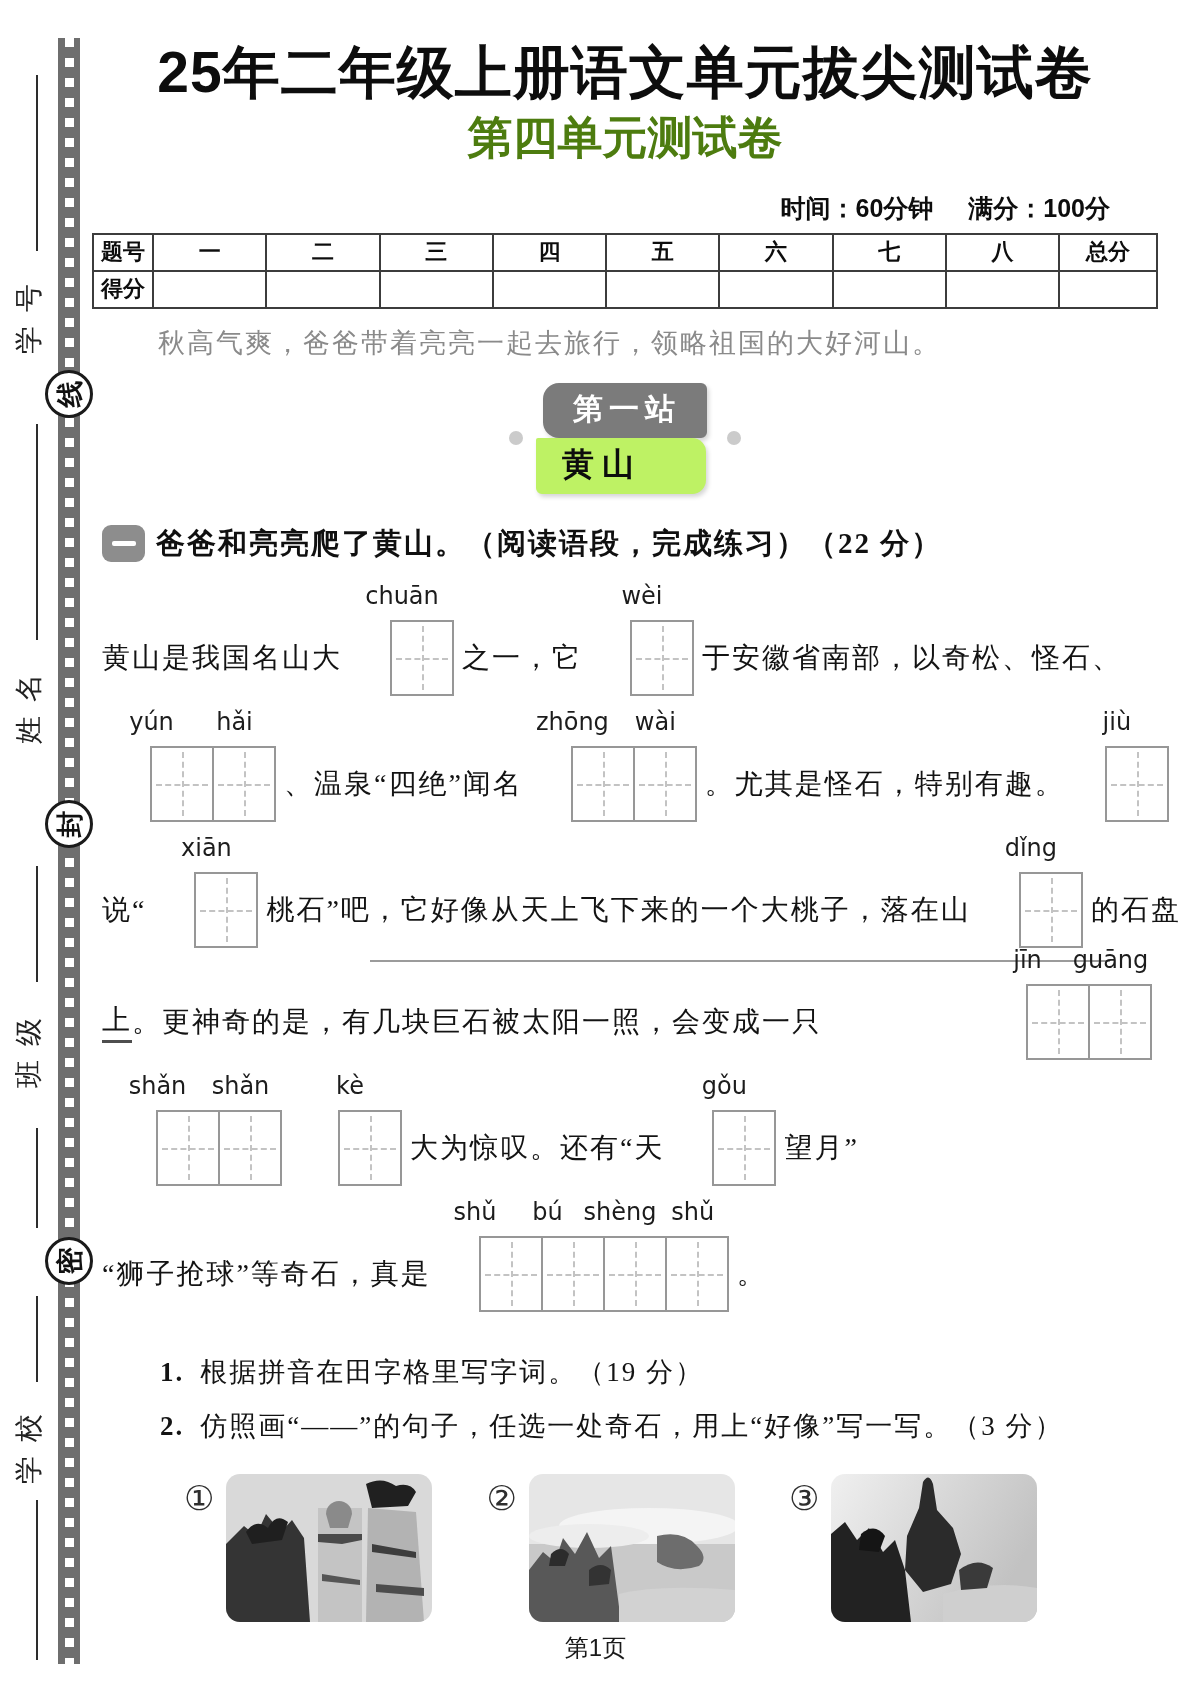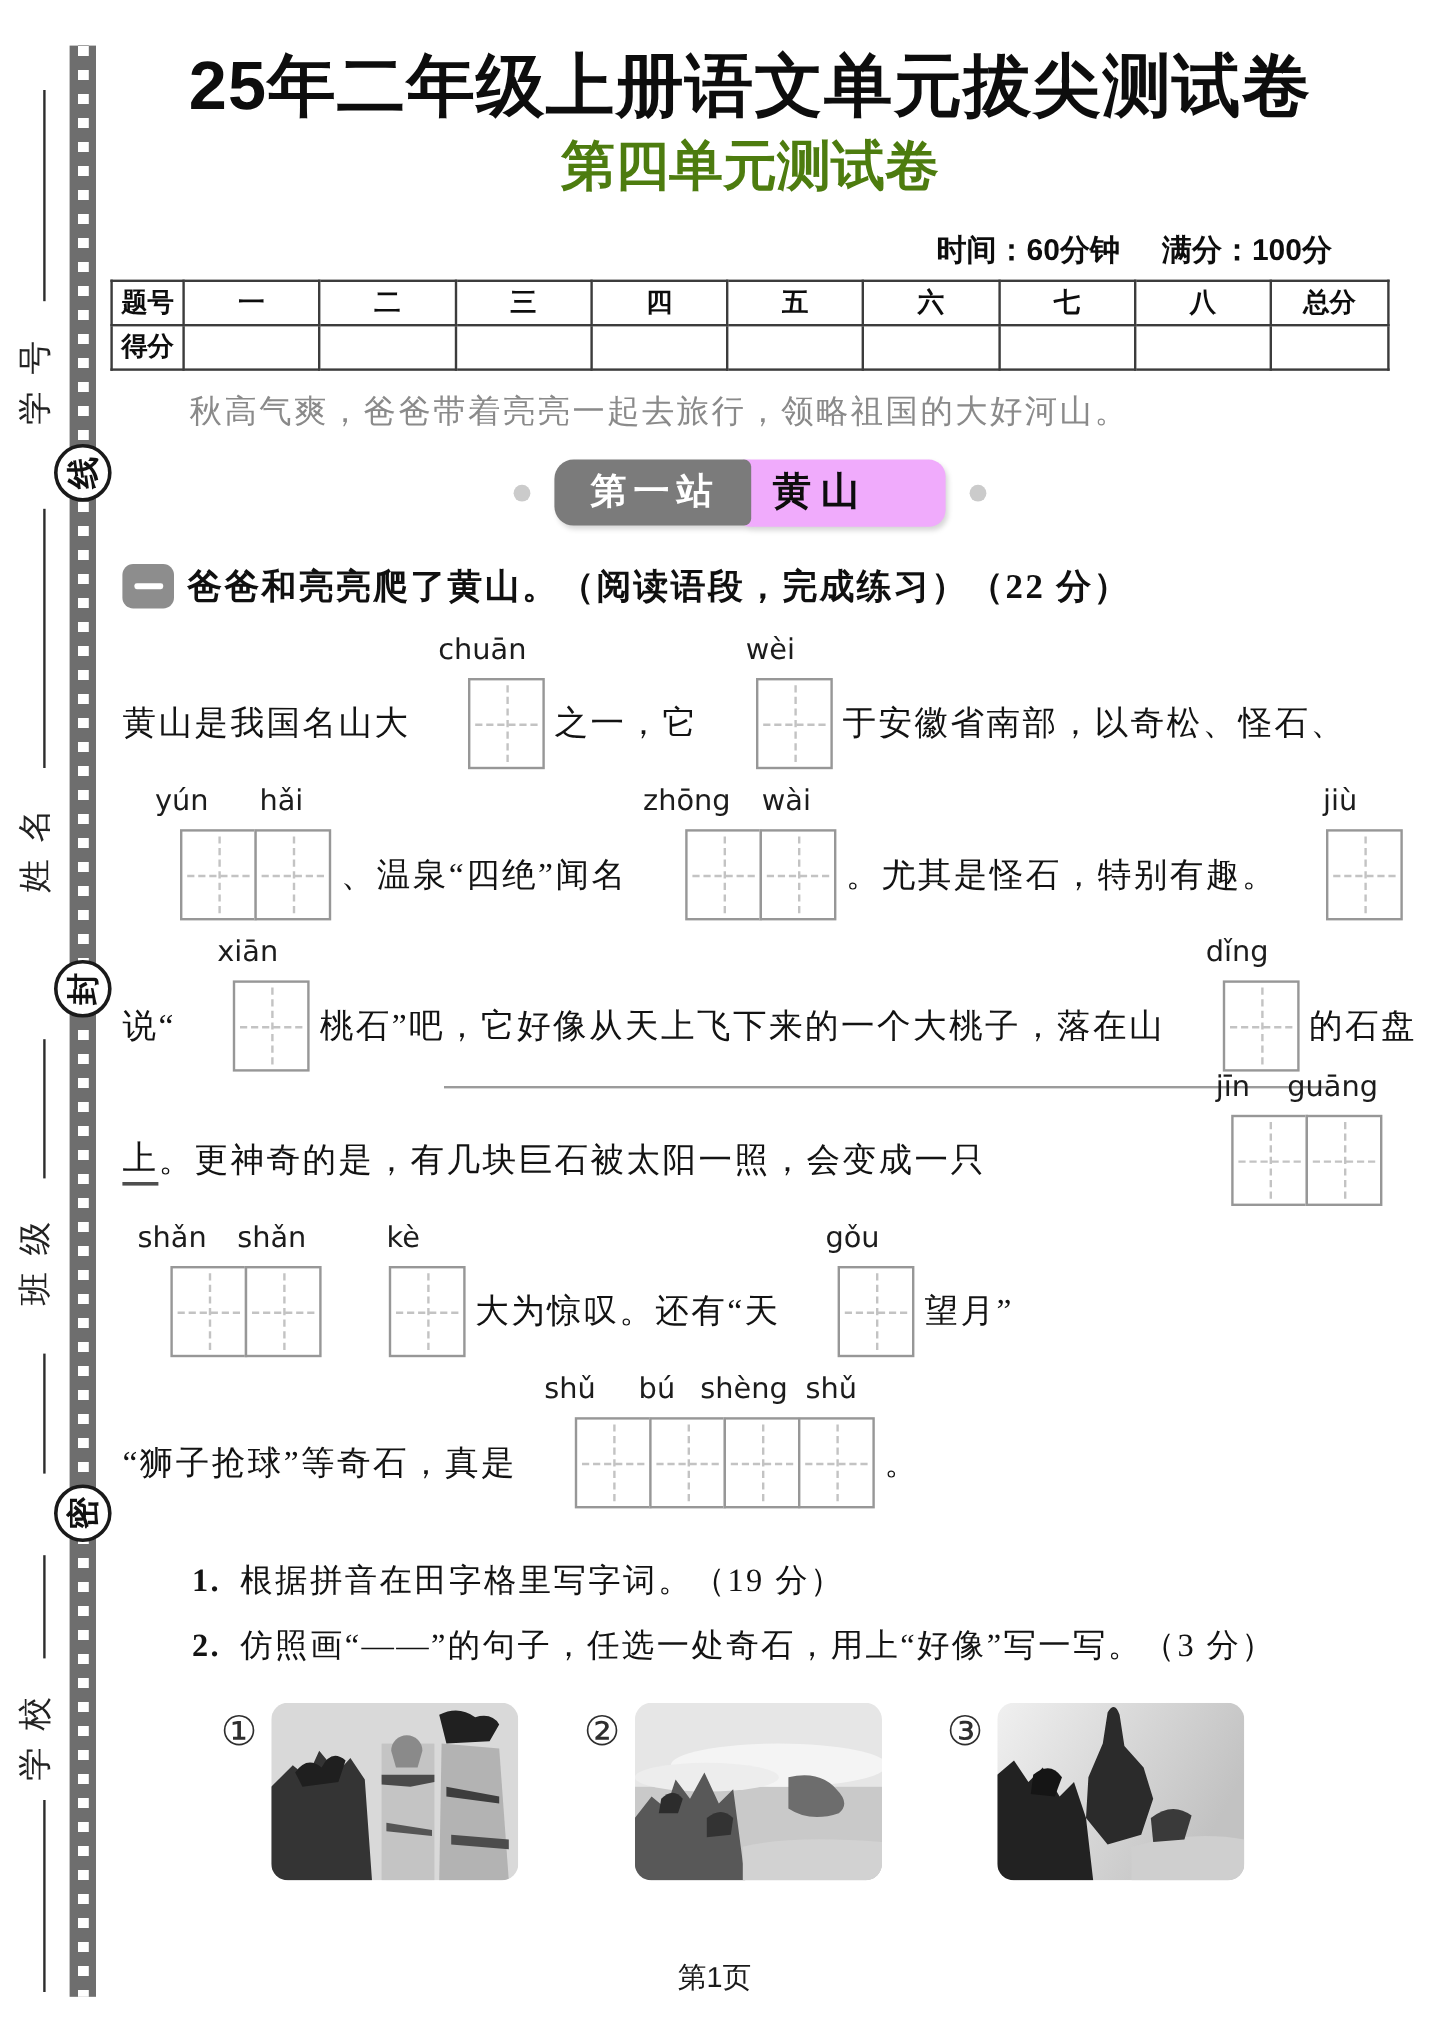--- a/index.html
+++ b/index.html
@@ -31,24 +31,24 @@
   table.score { width:100%; border-collapse:collapse; margin-top:8px; }
   table.score td { border:2px solid #3c3c3c; height:37px; text-align:center; vertical-align:middle;
     font-family:"Liberation Sans", sans-serif; font-weight:bold; font-size:22px; color:#0d0d0d; }
   td.lblcol { width:60px; }
   td.sumcol { width:98px; }
 
   .intro { margin-top:16px; padding-left:66px; font-size:27px; color:#8a8a8a; letter-spacing:2px; }
 
   .station { margin-top:22px; display:flex; align-items:center; justify-content:center; gap:20px; }
   .dot { width:14px; height:14px; border-radius:50%; background:#cbcbcb; }
-  .station-group { display:flex; align-items:center; filter:drop-shadow(2px 3px 2px #d6d6d6); }
+  .station-group { display:flex; align-items:center; filter:drop-shadow(2px 3px 2px #d6d6d6);flex-direction:column; }
   .station-tab { background:#7b7b7b; color:#fff; font-size:30px; font-weight:bold; letter-spacing:6px;
     padding:6px 26px 8px 30px; border-radius:16px 6px 6px 16px; position:relative; z-index:2; }
-  .station-name { background:#f0abfc; color:#0d0d0d; font-size:32px; font-weight:bold; letter-spacing:8px;
+  .station-name { background:#bef264; color:#0d0d0d; font-size:32px; font-weight:bold; letter-spacing:8px;
     padding:5px 64px 7px 26px; margin-left:-8px; border-radius:2px 14px 14px 6px; }
 
   .section-head { margin-top:30px; display:flex; align-items:center; gap:11px; padding-left:10px; }
   .section-badge { width:43px; height:37px; background:#8d8d8d; border-radius:9px; flex:0 0 auto;
     display:flex; align-items:center; justify-content:center; }
   .section-badge i { display:block; width:24px; height:5px; background:#fff; border-radius:2px; }
   .section-title { font-size:29px; font-weight:600; letter-spacing:2px; color:#101010; }
 
   .passage { padding-left:10px; font-size:28px; letter-spacing:2px; color:#131313; }
   .prow { display:flex; align-items:center; margin-top:50px; white-space:nowrap; }
@@ -244,21 +244,21 @@
         <span class="kpin">
           <span>jīn</span>
           <span>guāng</span>
         </span>
         <span class="kcell"></span>
         <span class="kcell"></span>
       </span>
     </div>
 
     <div class="prow">
-      <span class="kgroup" style="margin-left:0;">
+      <span class="kgroup" style="margin-left:14px;">
         <span class="kpin">
           <span>shǎn</span>
           <span>shǎn</span>
         </span>
         <span class="kcell"></span>
         <span class="kcell"></span>
       </span>
       <span class="kgroup">
         <span class="kpin">
             <span>kè</span>

